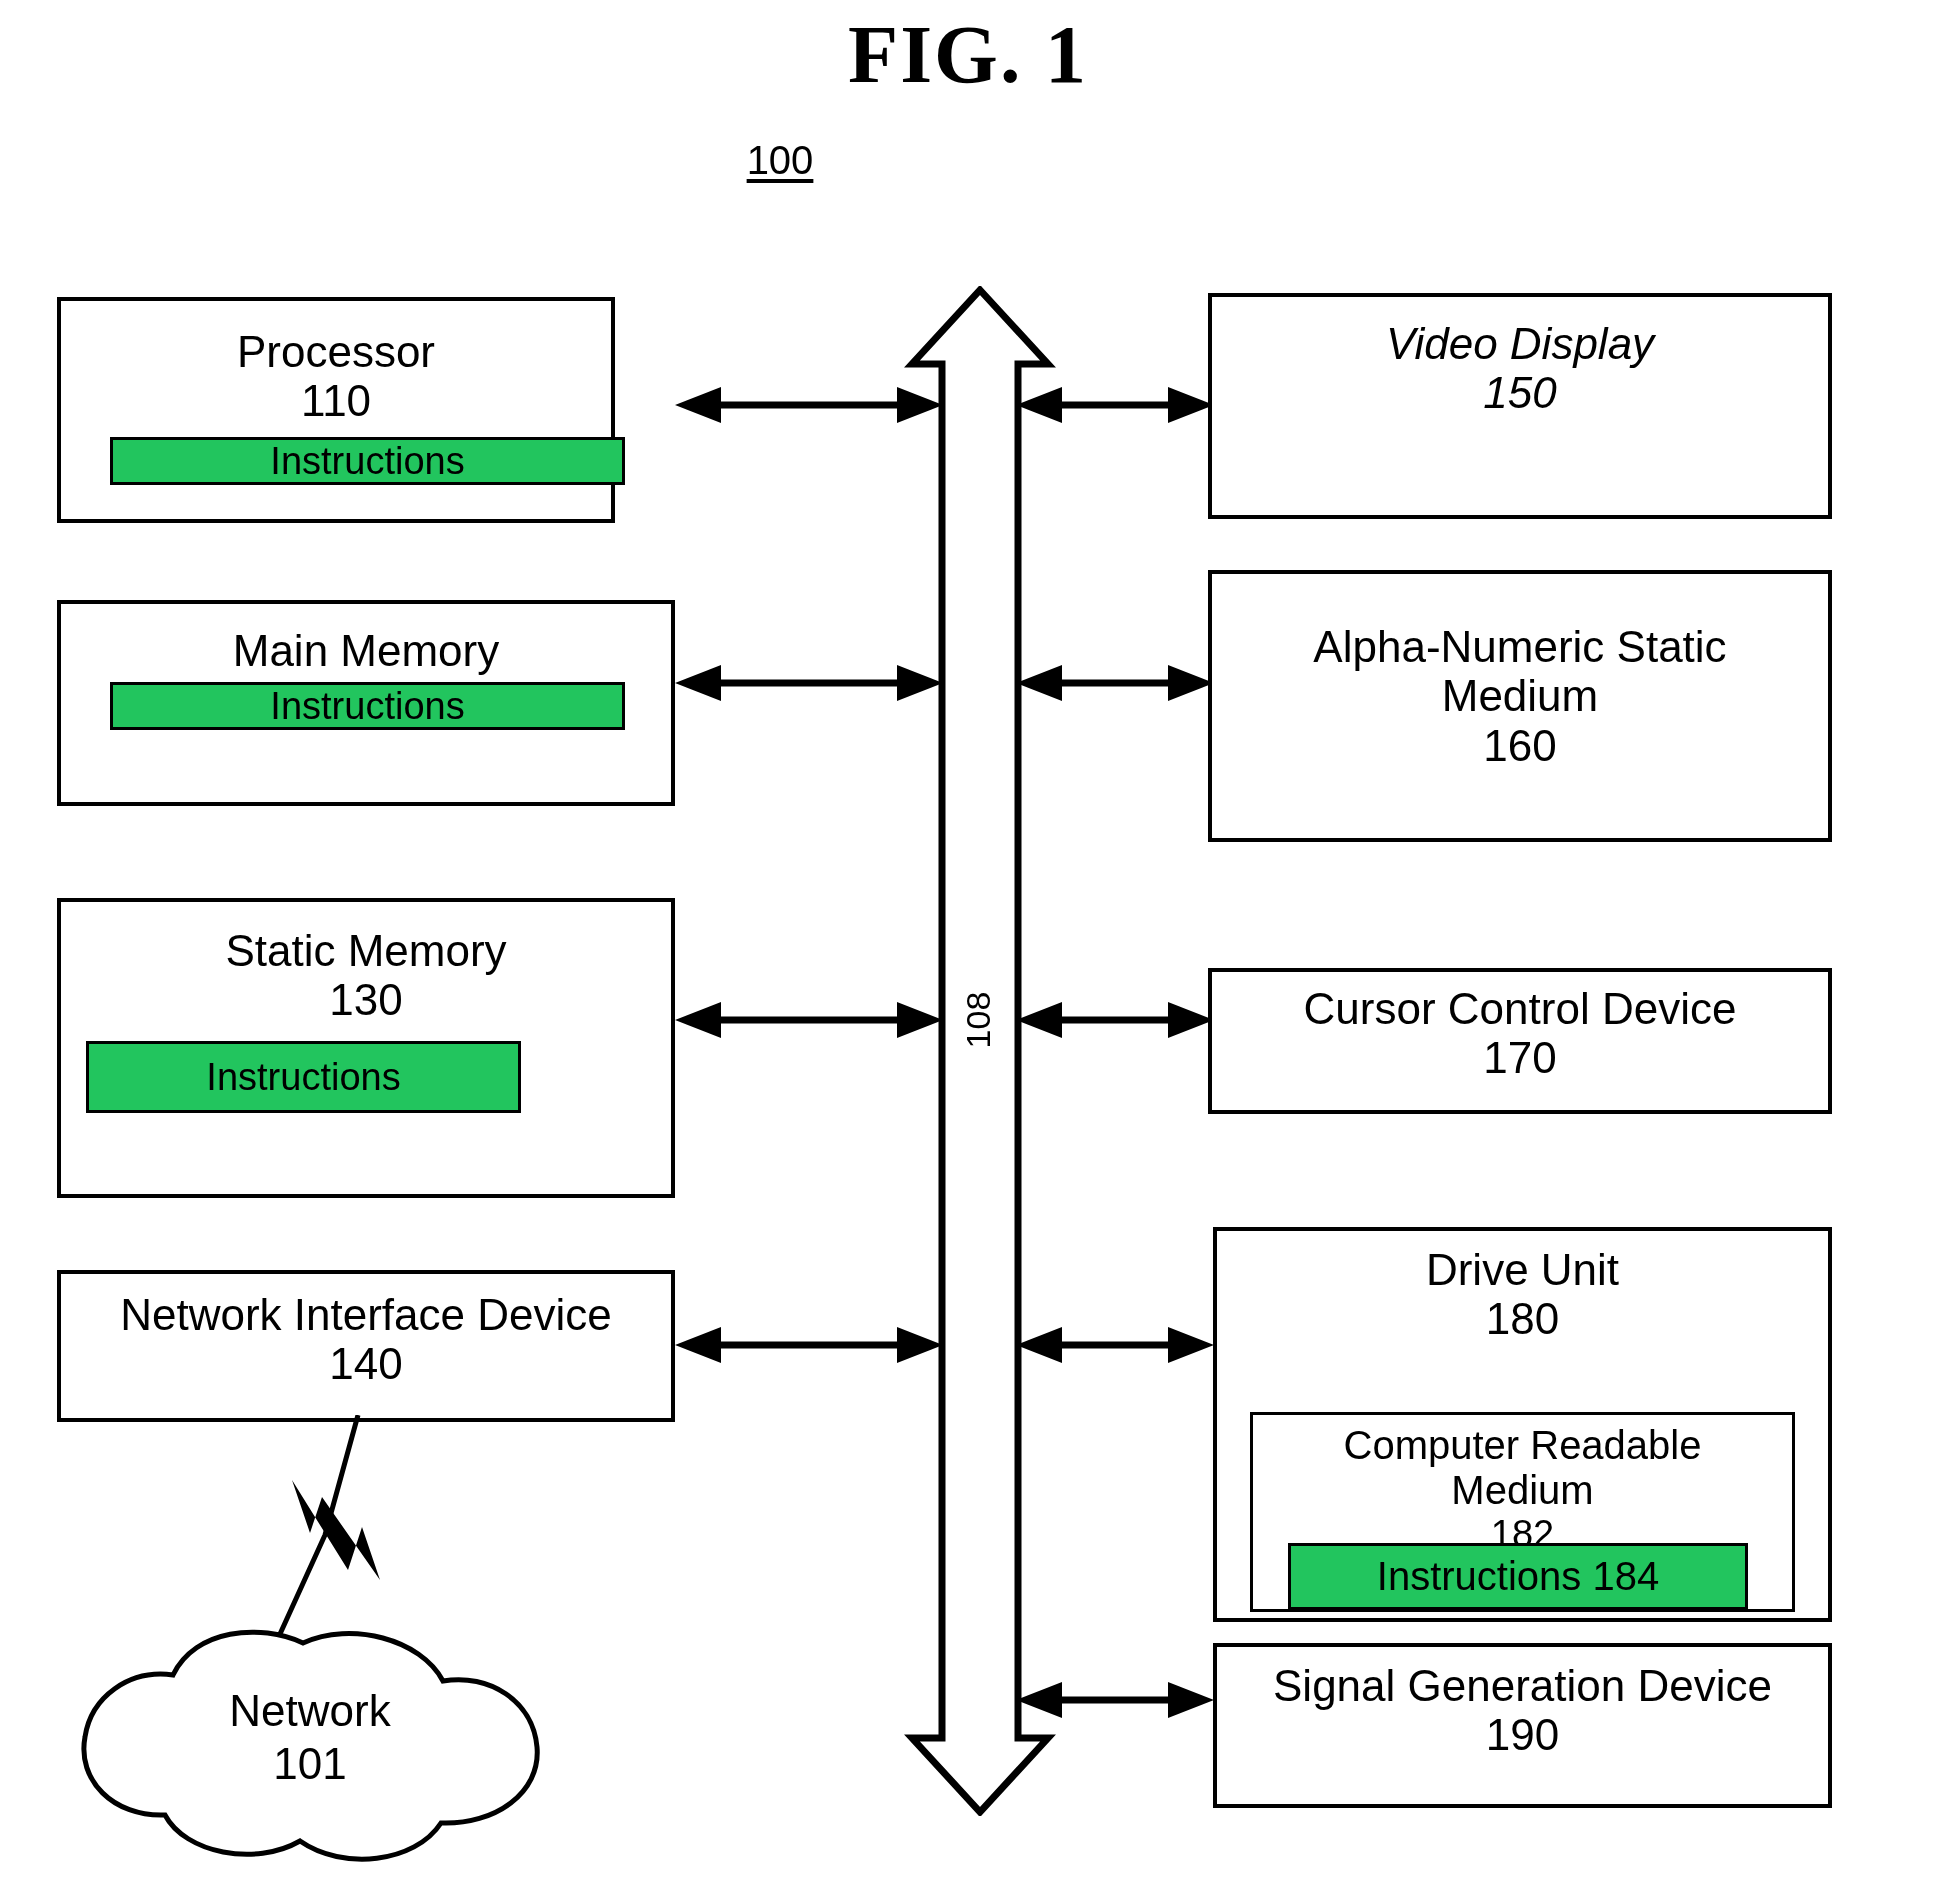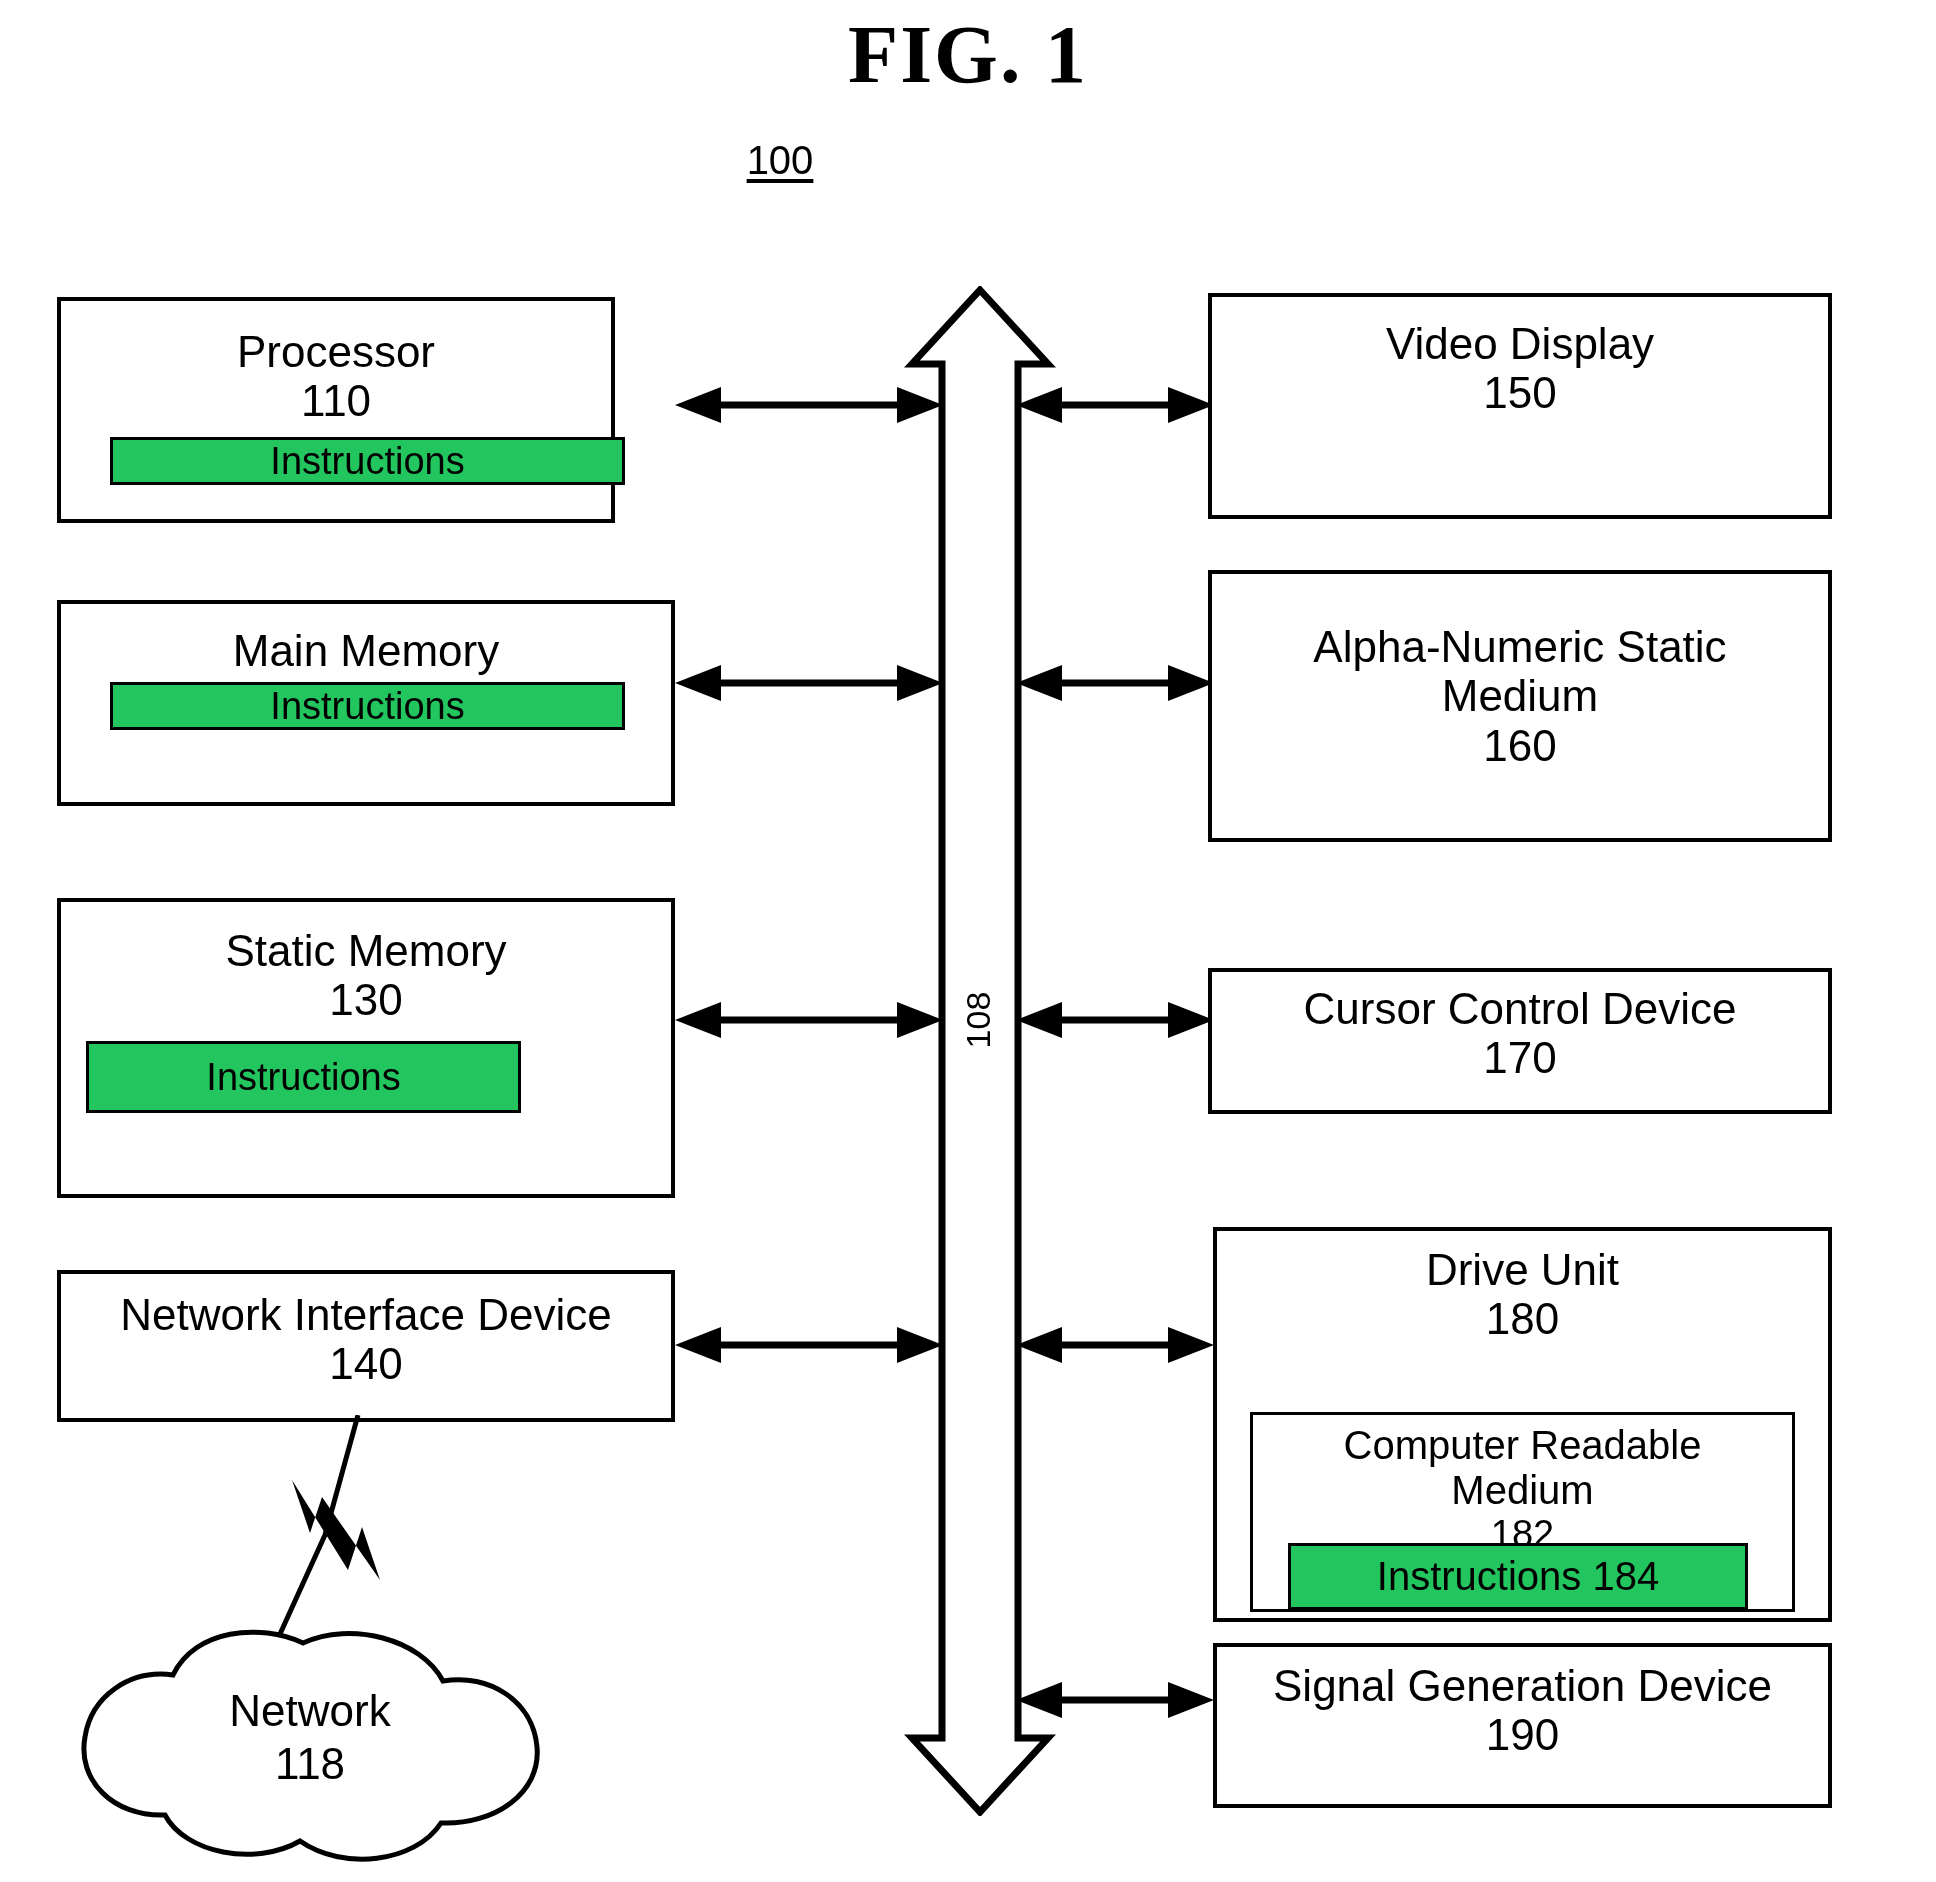--- a/index.html
+++ b/index.html
@@ -167,21 +167,21 @@
                C 22 155, 58 192, 110 190
                C 130 228, 200 242, 245 216
                C 288 246, 360 238, 386 198
                C 440 200, 486 168, 482 122
                C 478 76, 434 48, 388 56
                C 366 14, 296 -4, 248 18 Z" fill="#ffffff" stroke="#000" stroke-width="5"></path>
     </svg>
   </div>
   <div class="cloud-text">
     <div>Network</div>
-    <div>118</div>
+    <div>101</div>
   </div>
 
   <div id="bus">
     <svg viewBox="0 0 160 1530" width="160" height="1530" xmlns="http://www.w3.org/2000/svg">
       <path d="M80 4
                L148 78
                L118 78
                L118 1452
                L148 1452
                L80 1526
@@ -258,21 +258,21 @@
   </div>
 
   <div class="conn" style="left:1016px; top:1680px; width:198px;">
     <svg viewBox="0 0 198 40" width="198" height="40" xmlns="http://www.w3.org/2000/svg">
       <line x1="34" y1="20" x2="164" y2="20" stroke="#000" stroke-width="7"></line>
       <polygon points="0,20 46,2 46,38" fill="#000"></polygon>
       <polygon points="198,20 152,2 152,38" fill="#000"></polygon>
     </svg>
   </div>
 
-  <div class="box" style="left:1208px; top:293px; width:624px; height:226px; padding-top:22px;">
+  <div class="box" style="left:1208px; top:293px; width:624px; height:226px; padding-top:22px;font-style:italic;">
     <div class="box-title">Video Display</div>
     <div class="box-num">150</div>
   </div>
 
   <div class="box" style="left:1208px; top:570px; width:624px; height:272px; padding-top:48px;">
     <div class="box-title">Alpha-Numeric Static</div>
     <div class="box-title">Medium</div>
     <div class="box-num">160</div>
   </div>
 

